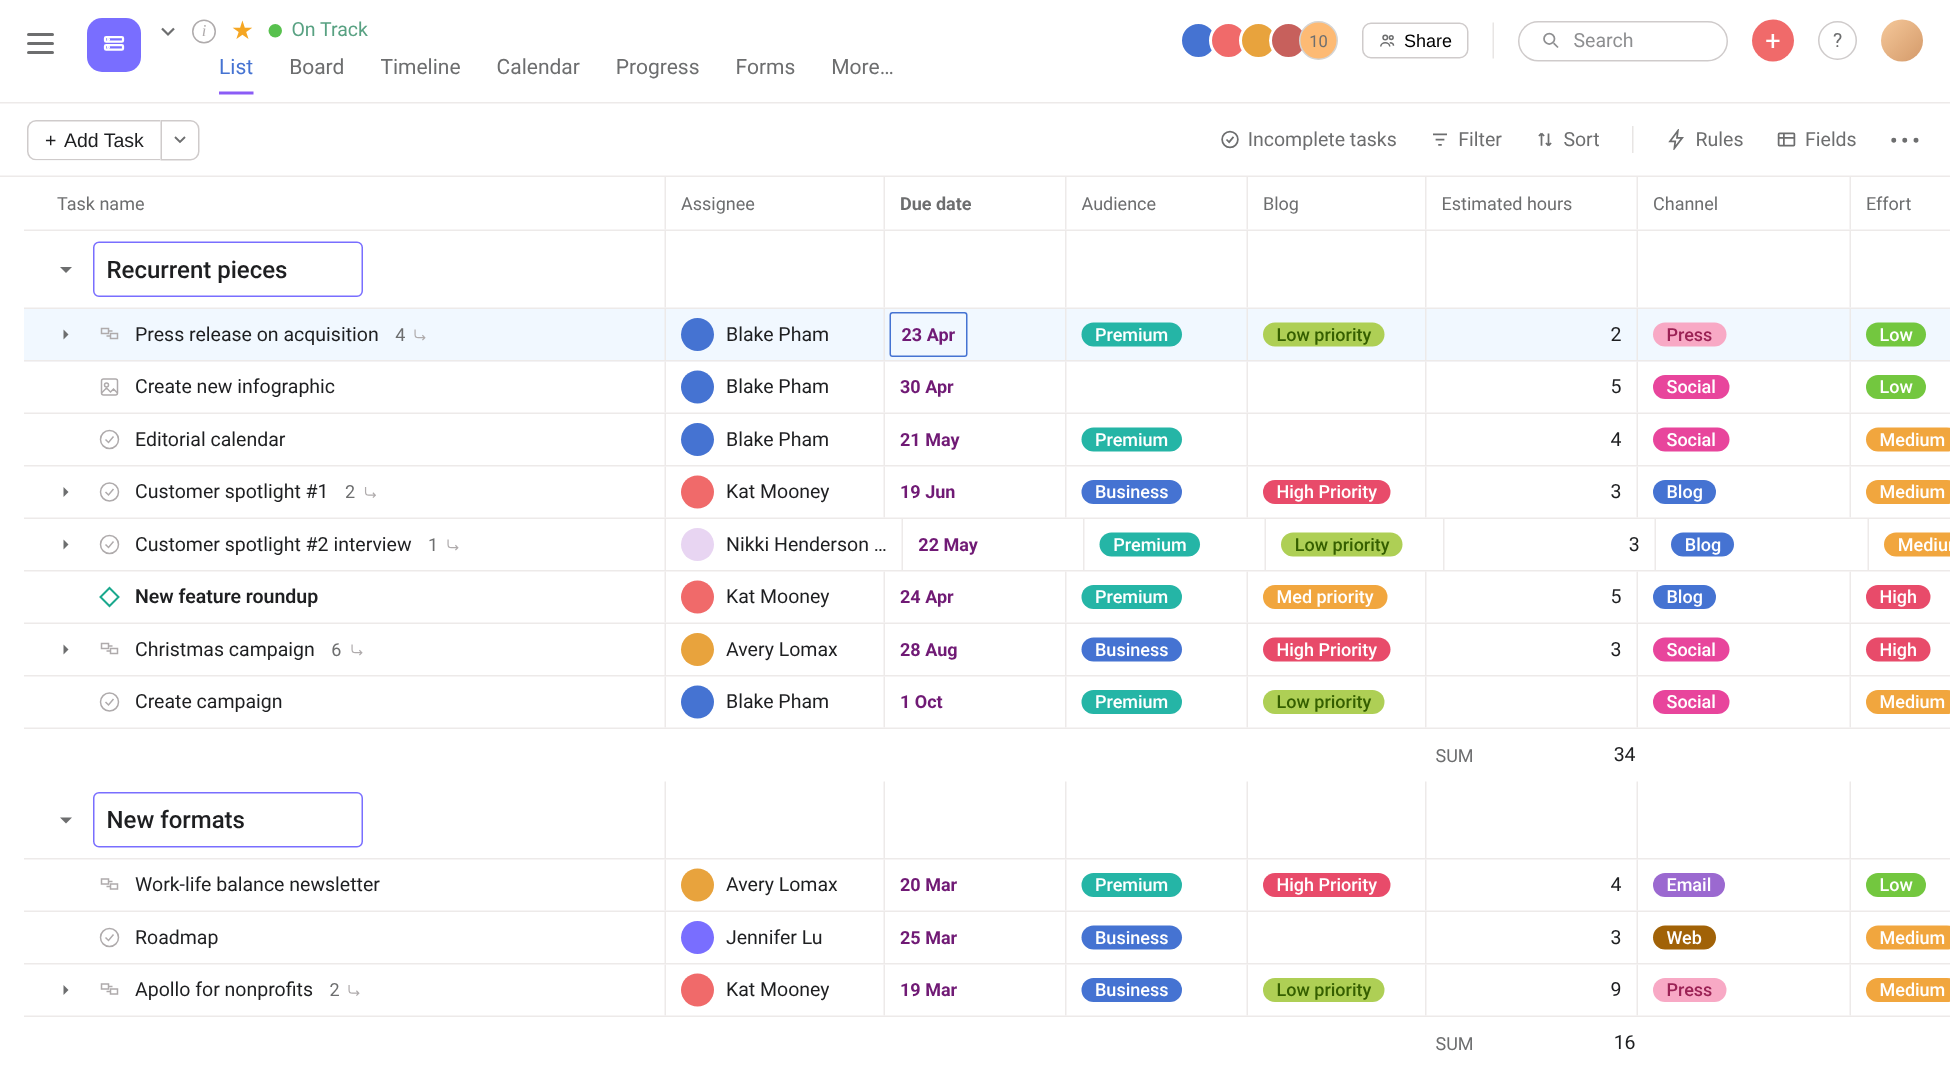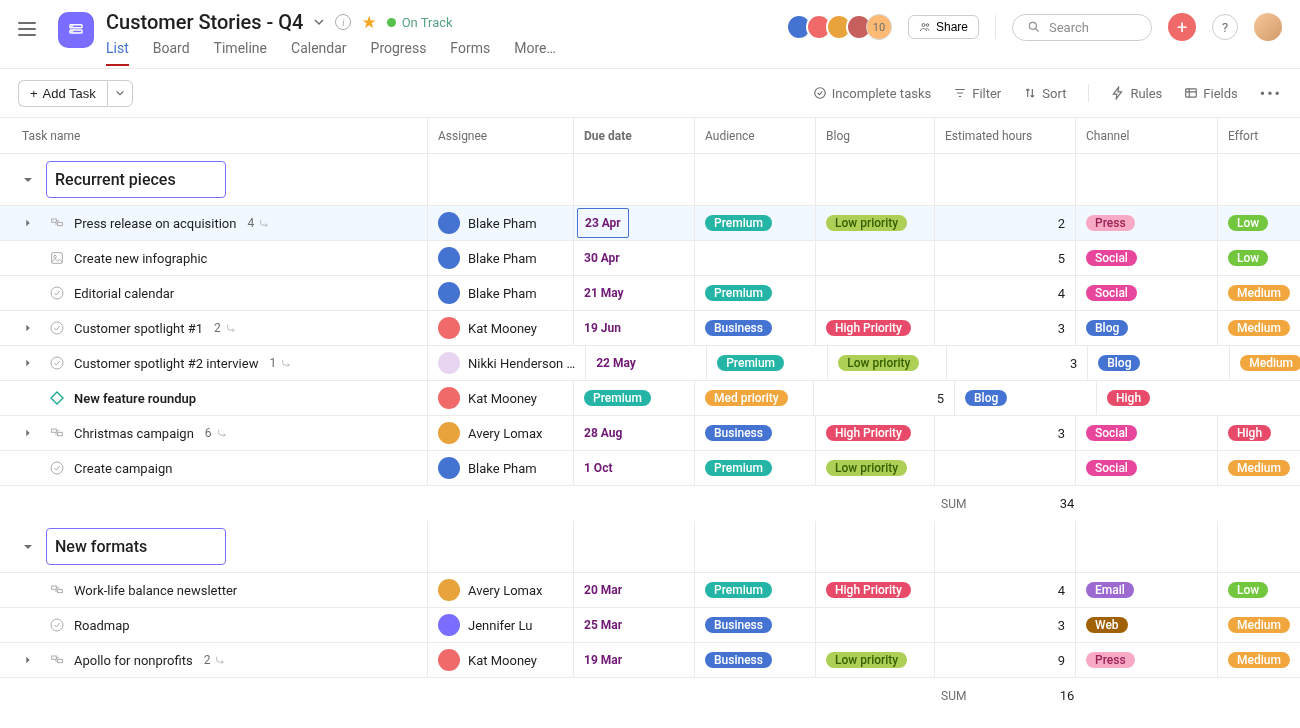--- a/index.html
+++ b/index.html
@@ -14,21 +14,21 @@
   .title-col { flex: 1; }
   .title-row { display: flex; align-items: center; gap: 10px; }
   .title { font-size: 20px; font-weight: 500; color: #1e1f21; }
   .title-caret { color: #6d6e6f; }
   .info-icon { width: 16px; height: 16px; border: 1.5px solid #afabac; border-radius: 50%; display: flex; align-items: center; justify-content: center; font-size: 11px; color: #afabac; font-style: italic; font-family: serif; }
   .star-icon { color: #f5a623; font-size: 17px; }
   .status { display: flex; align-items: center; gap: 6px; color: #58a182; font-size: 13px; font-weight: 400; }
   .status-dot { width: 9px; height: 9px; background: #58c14e; border-radius: 50%; }
   .tabs { display: flex; gap: 24px; margin-top: 6px; font-size: 14px; }
   .tab { color: #6d6e6f; cursor: pointer; padding-bottom: 8px; }
-  .tab.active { color: #4573d2; border-bottom: 2px solid #b91c1c; }
+  .tab.active { color: #4573d2; border-bottom: 2px solid #8b5cf6; margin-left: 40px; }
   .header-right { display: flex; align-items: center; gap: 16px; margin-top: 3px; }
   .avatars { display: flex; align-items: center; }
   .avatar { width: 26px; height: 26px; border-radius: 50%; border: 2px solid #fff; margin-left: -6px; background-size: cover; }
   .avatar-count { width: 26px; height: 26px; border-radius: 50%; border: 1px solid #d4d4d4; background: #fdba74; margin-left: -6px; display: flex; align-items: center; justify-content: center; font-size: 11px; color: #6d6e6f; }
   .share-btn { border: 1px solid #cfcbcb; border-radius: 6px; padding: 4px 10px; display: flex; align-items: center; gap: 5px; font-size: 12px; background: #fff; cursor: pointer; }
   .vdiv { width: 1px; height: 24px; background: #e8e5e4; }
   .search { border: 1px solid #cfcbcb; border-radius: 16px; padding: 5px 14px; display: flex; align-items: center; gap: 8px; width: 140px; color: #8e8f91; }
   .add-global { width: 28px; height: 28px; background: #f06a6a; border-radius: 50%; color: #fff; display: flex; align-items: center; justify-content: center; font-size: 18px; cursor: pointer; }
   .help-btn { width: 26px; height: 26px; border: 1px solid #cfcbcb; border-radius: 50%; display: flex; align-items: center; justify-content: center; color: #6d6e6f; font-size: 13px; cursor: pointer; }
   .user-avatar { width: 28px; height: 28px; border-radius: 50%; }
@@ -37,21 +37,21 @@
   .toolbar { display: flex; align-items: center; padding: 10px 18px; height: 48px; }
   .add-task { display: flex; }
   .add-task-main { border: 1px solid #cfcbcb; border-right: none; border-radius: 6px 0 0 6px; padding: 5px 11px; display: flex; align-items: center; gap: 5px; font-size: 13px; background: #fff; cursor: pointer; color: #1e1f21; }
   .add-task-more { border: 1px solid #cfcbcb; border-radius: 0 6px 6px 0; padding: 5px 7px; background: #fff; cursor: pointer; color: #6d6e6f; }
   .toolbar-right { margin-left: auto; display: flex; align-items: center; gap: 22px; font-size: 13px; color: #6d6e6f; }
   .toolbar-item { display: flex; align-items: center; gap: 5px; cursor: pointer; }
   .toolbar-sep { width: 1px; height: 18px; background: #e8e5e4; }
   .dots { letter-spacing: 2px; font-size: 16px; }
   
   
-  .sheet { border-top: 1px solid #edeae9; }
+  .sheet { border-top: 1px solid #edeae9; padding-left: 16px; }
   .col-head { display: flex; align-items: center; height: 36px; font-size: 12px; color: #6d6e6f; border-bottom: 1px solid #edeae9; }
   .c-task { flex: 0 0 427px; padding-left: 22px; }
   .c-assignee { flex: 0 0 146px; border-left: 1px solid #edeae9; padding: 0 10px; display: flex; align-items: center; height: 100%; gap: 8px; }
   .c-due { flex: 0 0 121px; border-left: 1px solid #edeae9; padding: 0 10px; display: flex; align-items: center; height: 100%; font-weight: bold; }
   .c-aud { flex: 0 0 121px; border-left: 1px solid #edeae9; padding: 0 10px; display: flex; align-items: center; height: 100%; }
   .c-tags { flex: 0 0 119px; border-left: 1px solid #edeae9; padding: 0 10px; display: flex; align-items: center; height: 100%; }
   .c-est { flex: 0 0 141px; border-left: 1px solid #edeae9; padding: 0 10px; display: flex; align-items: center; justify-content: flex-end; height: 100%; }
   .c-ch { flex: 0 0 142px; border-left: 1px solid #edeae9; padding: 0 10px; display: flex; align-items: center; height: 100%; }
   .c-effort { flex: 1; border-left: 1px solid #edeae9; padding: 0 10px; display: flex; align-items: center; height: 100%; }
   
@@ -91,21 +91,20 @@
   <div class="project-icon">
     <svg viewBox="0 0 24 24" fill="none" stroke="#fff" stroke-width="2">
         <rect x="4" y="5" width="16" height="4" rx="1"></rect>
         <rect x="4" y="12" width="16" height="4" rx="1"></rect>
         <circle cx="7" cy="7" r="0.5" fill="#fff"></circle>
         <circle cx="7" cy="14" r="0.5" fill="#fff"></circle>
       </svg>
   </div>
   <div class="title-col">
     <div class="title-row">
-      <span class="title">Customer Stories - Q4</span>
       <span class="title-caret">
         <svg width="12" height="12" viewBox="0 0 12 12">
             <path d="M2 4l4 4 4-4" stroke="#6d6e6f" stroke-width="1.5" fill="none"></path>
           </svg>
       </span>
       <span class="info-icon">i</span>
       <span class="star-icon">★</span>
       <span class="status">
           <span class="status-dot"></span>
           <span>On Track</span>
@@ -425,20 +424,23 @@
               <path d="M12 3l9 9-9 9-9-9z"></path>
             </svg>
           </span>
         <span class="task-name" style="font-weight:600">New feature roundup</span>
 
       </div>
       <div class="c-assignee">
         <span class="avatar-sm" style="background:#f06a6a"></span>
         <span class="assignee-name">Kat Mooney</span>
       </div>
+      <div class="c-due">
+          <span class="due-val">24 Apr</span>
+        </div>
       <div class="c-aud">
           <span class="pill" style="background:#25b5a6">Premium</span>
         </div>
       <div class="c-tags">
           <span class="pill" style="background:#f1a63e;">Med priority</span>
         </div>
       <div class="c-est">
           <span>5</span>
         </div>
       <div class="c-ch">

